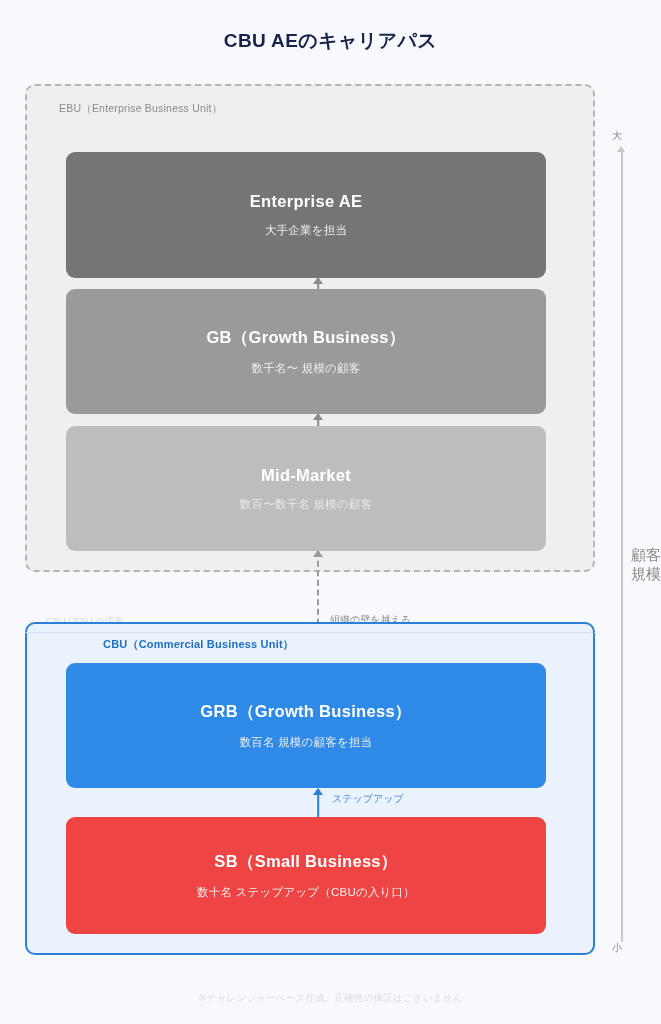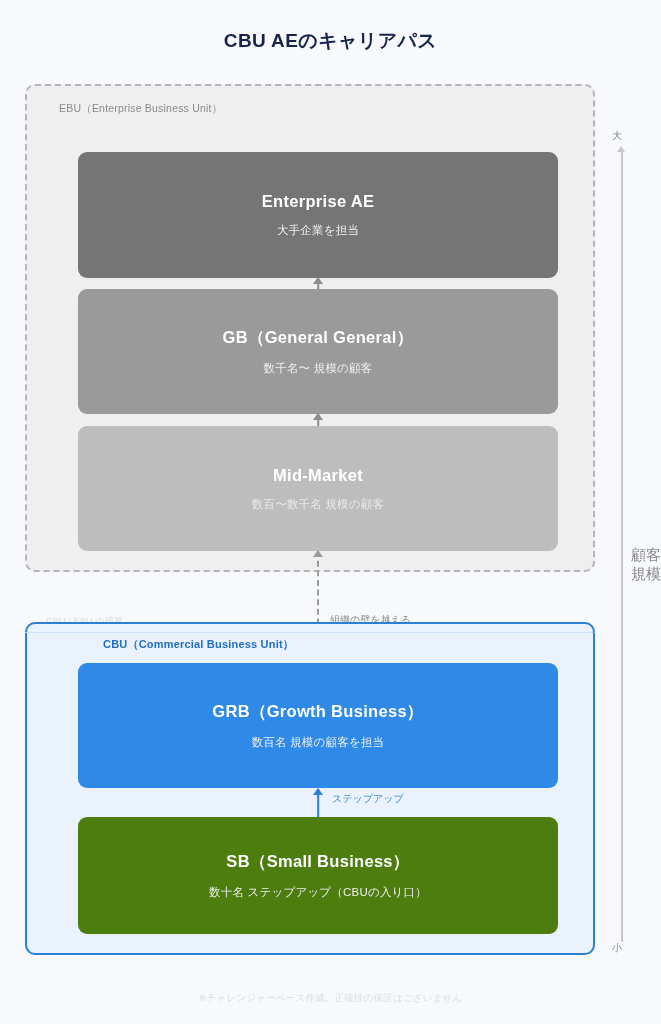--- a/index.html
+++ b/index.html
@@ -50,21 +50,21 @@
     left: 32px;
     top: 16px;
     font-size: 10.5px;
     color: #8a8a8a;
     letter-spacing: 0.2px;
   }
 
   
   .tier-box {
     position: absolute;
-    left: 78px;
+    left: 66px;
     width: 480px;
     border-radius: 9px;
     display: flex;
     flex-direction: column;
     align-items: center;
     justify-content: center;
   }
 
   .tier-title {
     font-size: 16.5px;
@@ -79,21 +79,21 @@
     color: #f0f0f0;
     letter-spacing: 0.2px;
   }
 
   .tier-sub.dim { color: #eaeaea; }
 
   #box-enterprise { top: 152px;  height: 126px; background: #757575; }
   #box-gb         { top: 289px;  height: 125px; background: #9a9a9a; }
   #box-midmarket  { top: 426px;  height: 125px; background: #bdbdbd; }
   #box-grb        { top: 663px;  height: 125px; background: #2e8ae6; }
-  #box-sb         { top: 817px;  height: 117px; background: #4d7c0f; }
+  #box-sb         { top: 817px;  height: 117px; background: #ef4444; }
 
   
   .arrow {
     position: absolute;
     left: 318px;
     width: 0;
   }
   .arrow .shaft {
     position: absolute;
     left: 0;
@@ -295,21 +295,21 @@
     <div class="tier-title">Enterprise AE</div>
     <div class="tier-sub">大手企業を担当</div>
   </div>
 
   <div class="arrow" id="arrow-gb-to-ent">
     <div class="shaft"></div>
     <div class="head"></div>
   </div>
 
   <div class="tier-box" id="box-gb">
-    <div class="tier-title">GB（General General）</div>
+    <div class="tier-title">GB（Growth Business）</div>
     <div class="tier-sub">数千名〜 規模の顧客</div>
   </div>
 
   <div class="arrow" id="arrow-mid-to-gb">
     <div class="shaft"></div>
     <div class="head"></div>
   </div>
 
   <div class="tier-box" id="box-midmarket">
     <div class="tier-title">Mid-Market</div>

